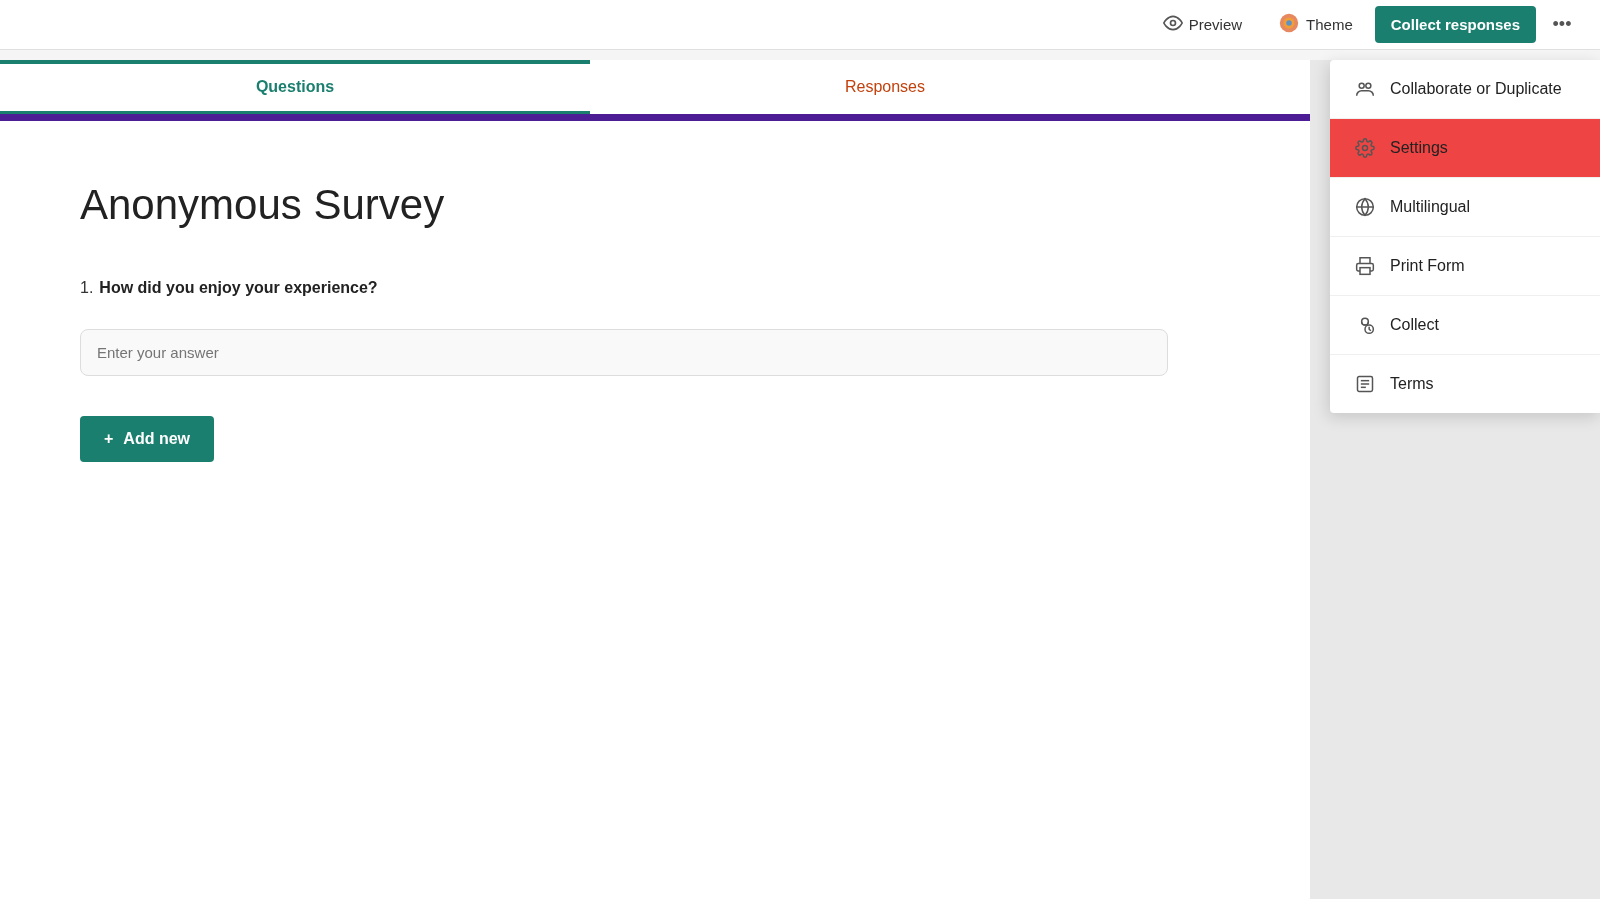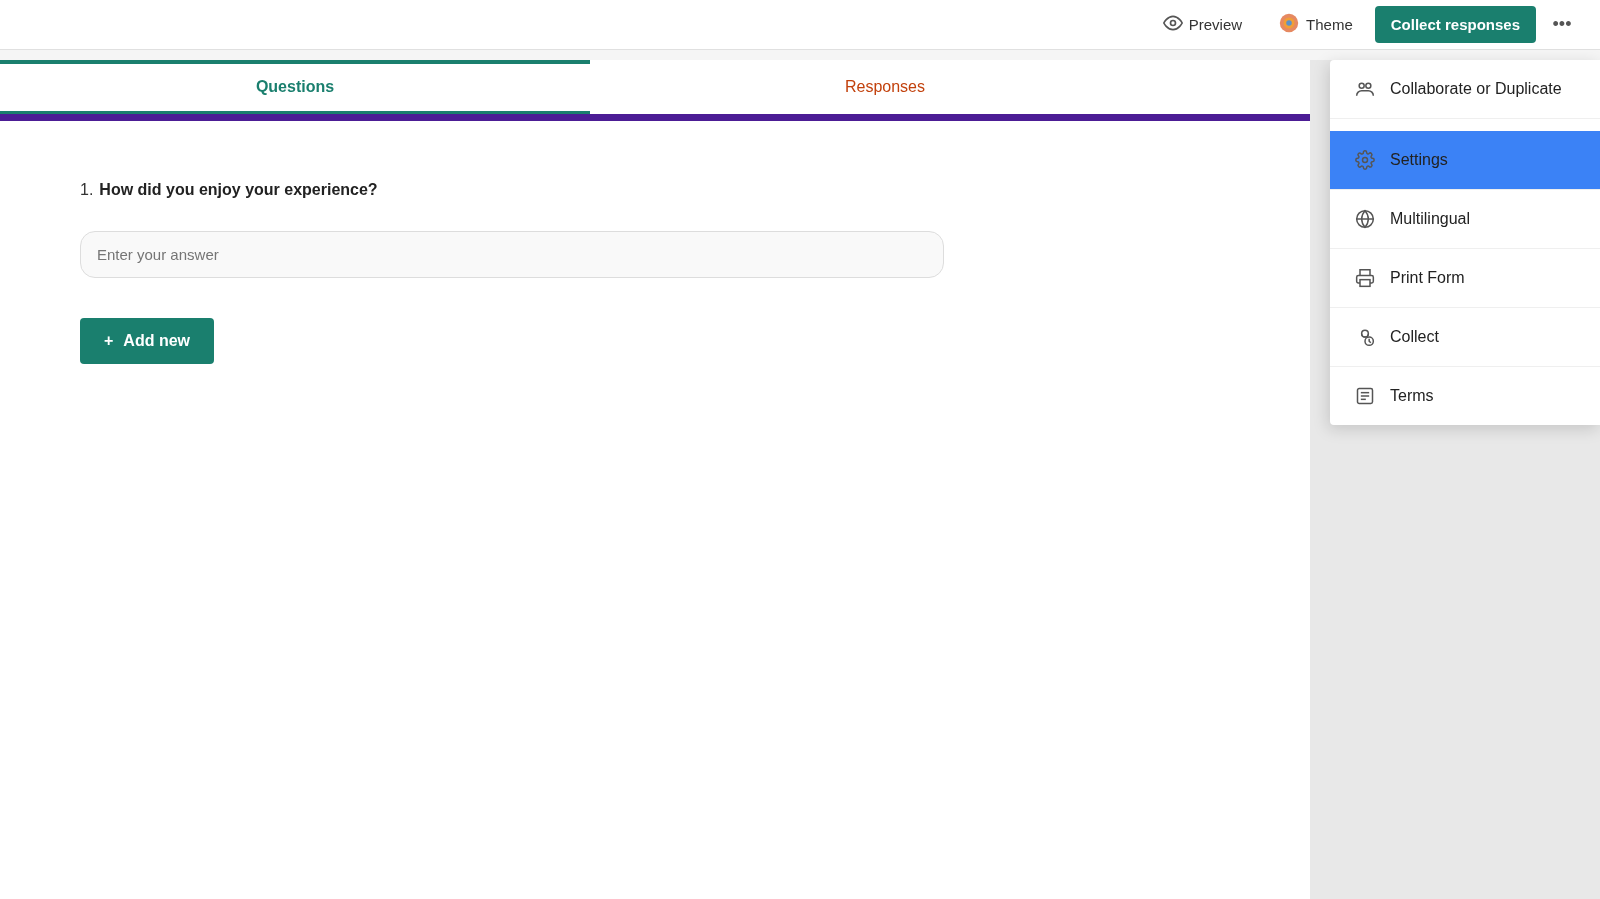--- a/index.html
+++ b/index.html
@@ -131,25 +131,25 @@
       margin-bottom: 16px;
     }
 
     .question-text {
       font-size: 16px;
       color: #222;
       font-weight: 700;
     }
 
     .answer-input {
-      width: 864px;
+      width: 1088px;
       max-width: 100%;
       padding: 14px 16px;
       border: 1px solid #ddd;
-      border-radius: 15px;
+      border-radius: 8px;
       background: #f9f9f9;
       font-size: 15px;
       color: #999;
       margin-bottom: 40px;
       outline: none;
     }
 
     .add-new-btn {
       display: flex;
       align-items: center;
@@ -185,22 +185,21 @@
       font-size: 16px;
       color: #222;
       border-bottom: 1px solid #efefef;
     }
 
     .dropdown-item:last-child {
       border-bottom: none;
     }
 
     .dropdown-item.highlighted {
-      background: #3b82f6;
-      margin-top: 12px;
+      background: #ef4444;
     }
 
     .dropdown-icon {
       width: 22px;
       height: 22px;
       display: flex;
       align-items: center;
       justify-content: center;
       color: #555;
       flex-shrink: 0;
@@ -277,20 +276,21 @@
   <div class="tabs">
     <div class="tab active">
       <span>Questions</span>
     </div>
     <div class="tab">
       <span>Responses</span>
     </div>
   </div>
 
   <div class="content">
+    <h1 class="survey-title">Anonymous Survey</h1>
 
     <div class="question-row">
       <span class="question-number">1.</span>
       <span class="question-text">How did you enjoy your experience?</span>
     </div>
 
     <input class="answer-input" type="text" placeholder="Enter your answer" style="">
 
     <button class="add-new-btn">
       <span>+</span>

